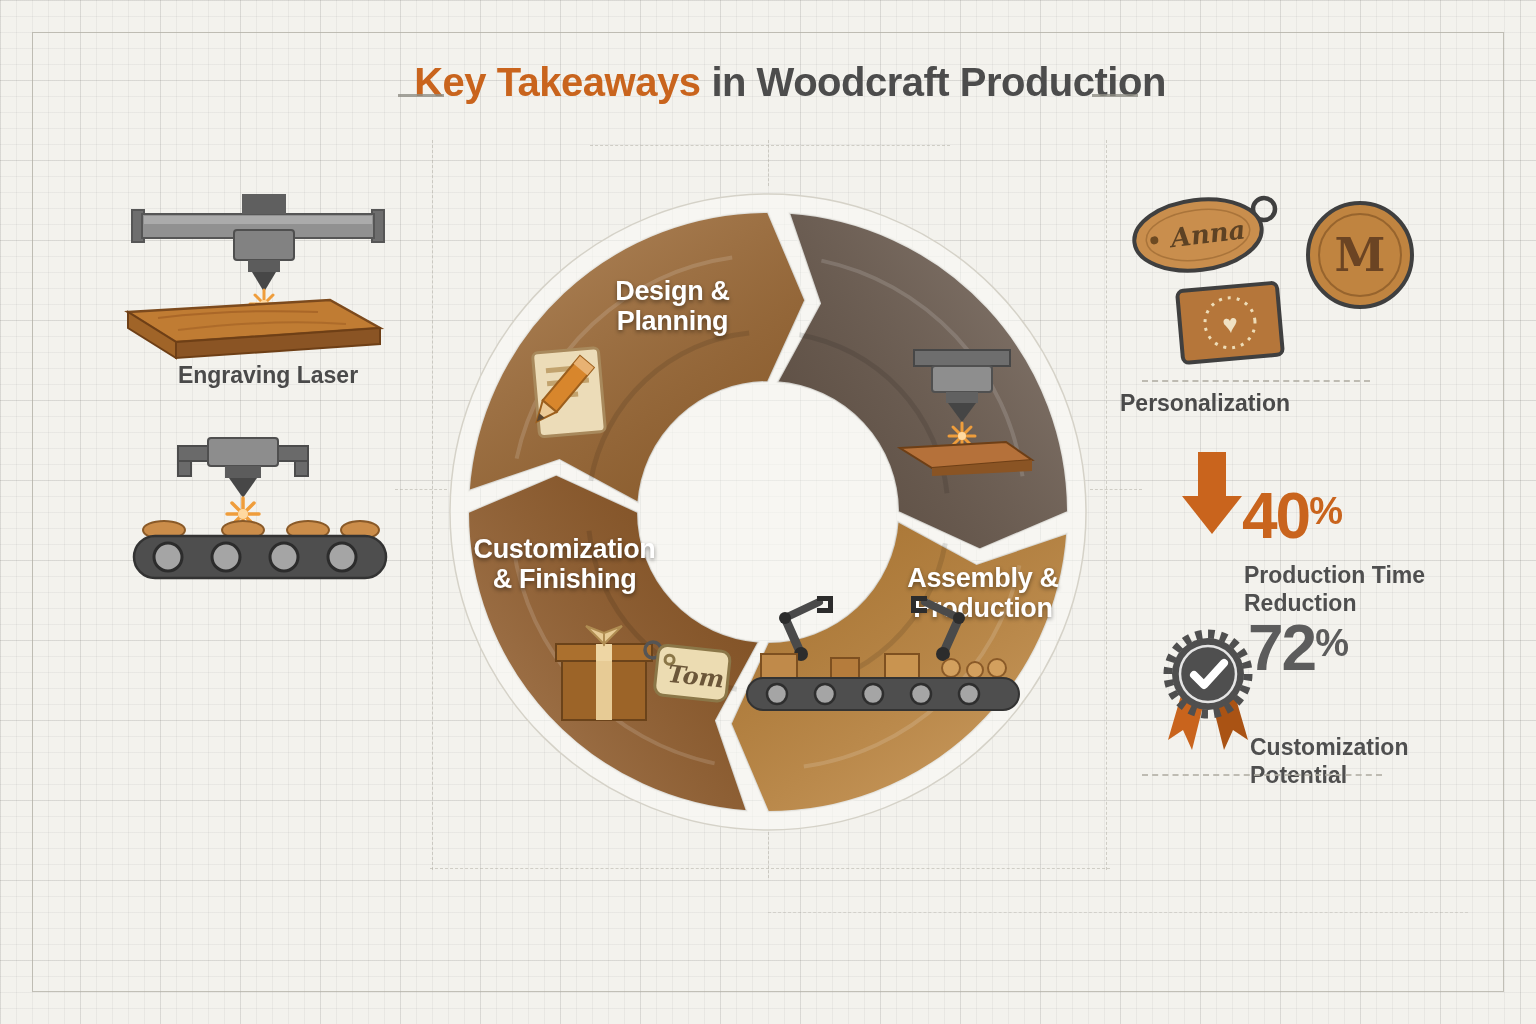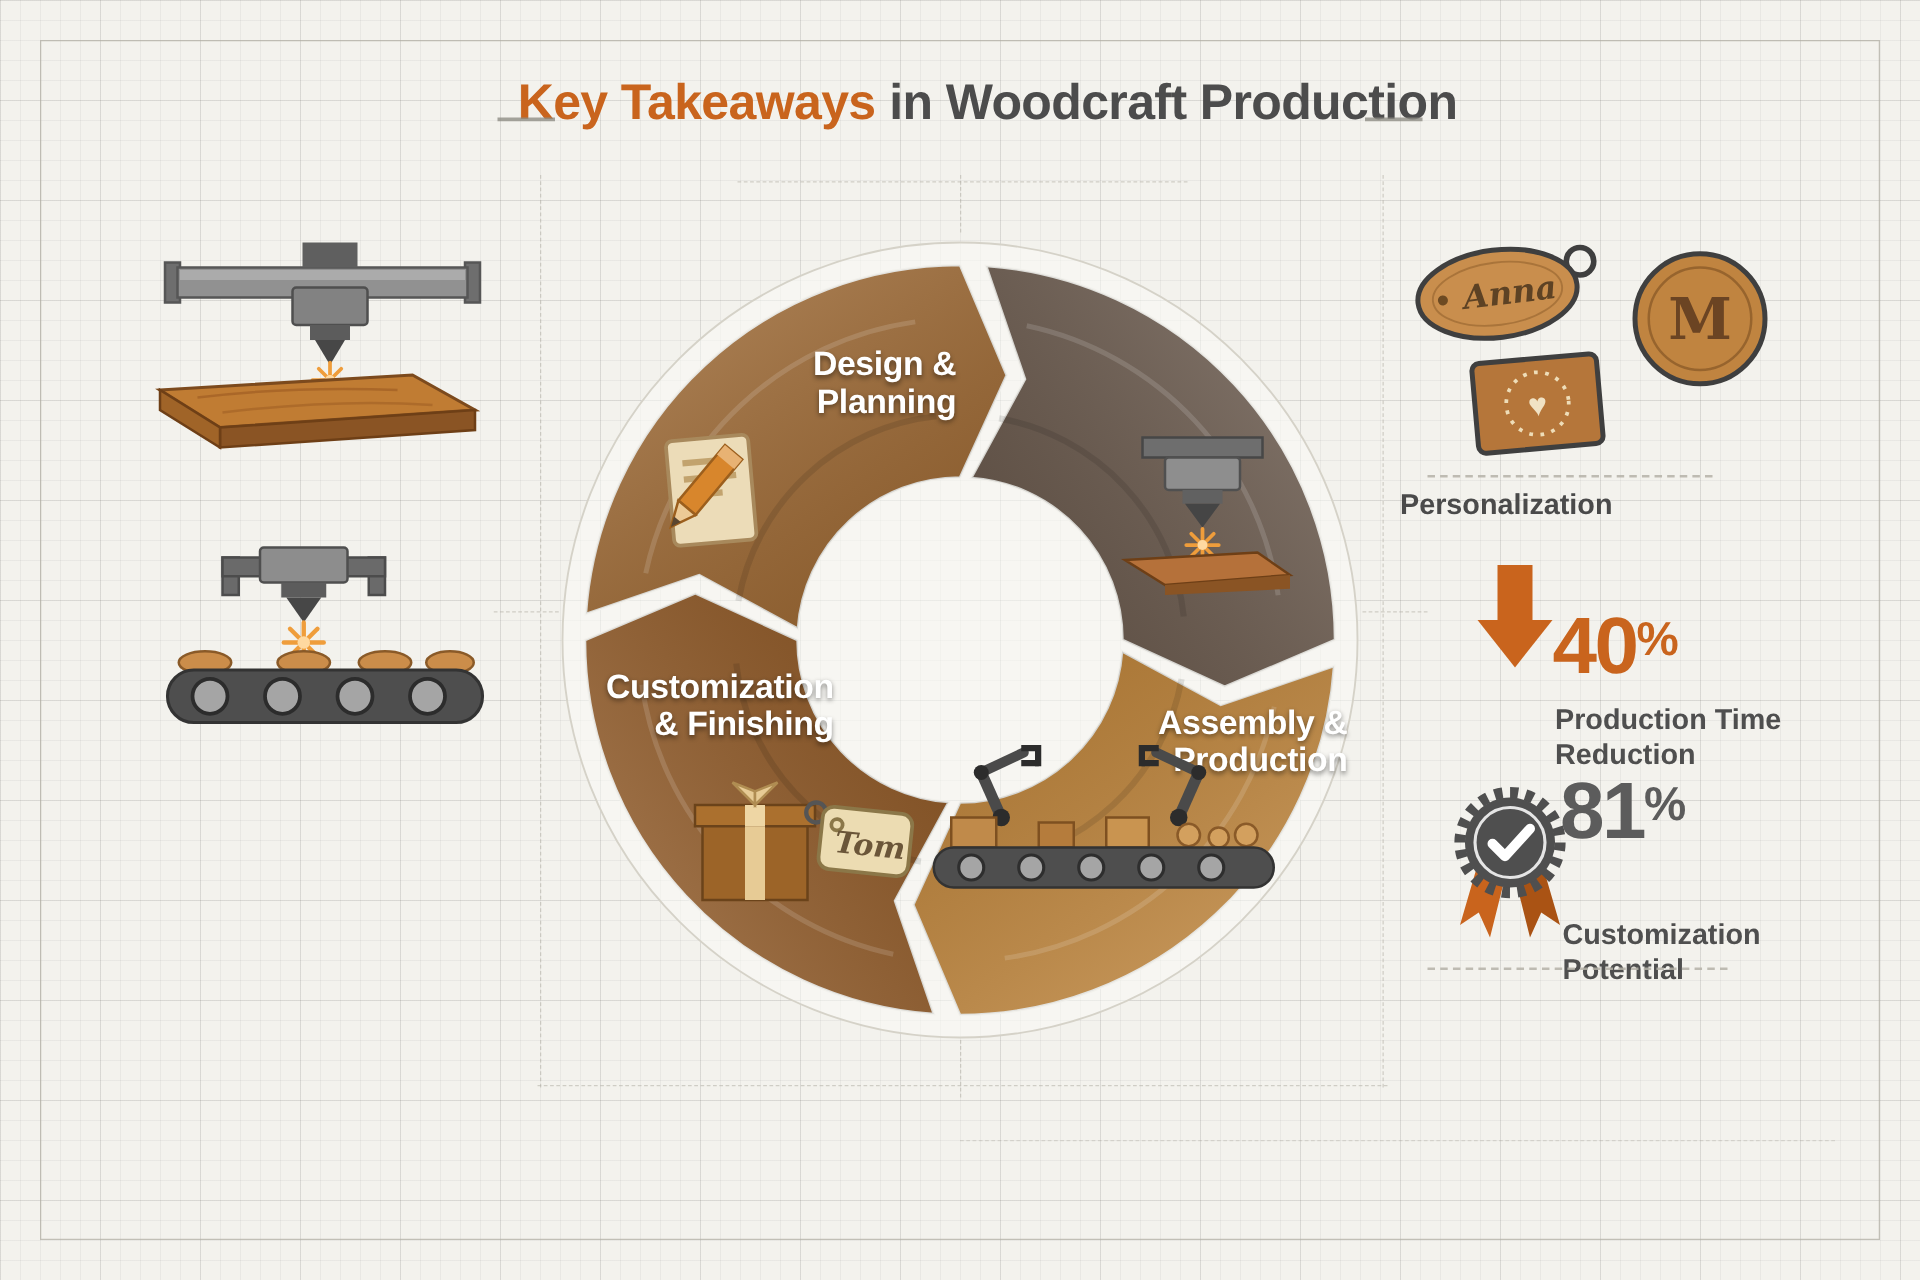--- a/index.html
+++ b/index.html
@@ -25,21 +25,21 @@
   .cline-h { position:absolute; height:0; border-top:1px dashed #b3b0a6; opacity:.55; }
 
   .title-wrap { position:absolute; left:0; top:60px; width:1536px; text-align:center;
     font-size:40px; font-weight:bold; letter-spacing:-.5px;padding-left:44px; }
   .t-hi   { color:#c9641d; }
   .t-rest { color:#4c4c4c; margin-left:11px; }
   .title-dash { position:absolute; width:46px; height:0; border-top:3px solid #8f8d85; opacity:.8; }
 
   .side-label { position:absolute; text-align:center; font-size:23px; font-weight:bold; color:#4a4a4a; }
 
-  .seg-label { position:absolute; text-align:right; color:#ffffff; font-weight:bold;
+  .seg-label { position:absolute; text-align:center; color:#ffffff; font-weight:bold;
     font-size:27px; line-height:1.12; letter-spacing:-.3px;
     text-shadow:0 2px 4px rgba(0,0,0,.45); }
 
   .pers-label { position:absolute; left:1120px; top:390px; width:270px; text-align:left;
     font-size:23px; font-weight:bold; color:#4a4a4a; }
 
   .dash-line { position:absolute; height:0; border-top:2px dashed #b5b2a8; opacity:.85; }
 
   .stat-number { position:absolute; font-size:64px; font-weight:bold; letter-spacing:-2px; line-height:1; }
   .stat-number .unit { font-size:38px; letter-spacing:0; vertical-align:14px; }
@@ -92,20 +92,21 @@
       <circle r="4" fill="#ffd9a0" stroke="none"></circle>
     </g>
     <g>
       <polygon points="10,140 212,128 262,156 58,170" fill="#c07c33" stroke="#7c4a1d" stroke-width="2.5"></polygon>
       <path d="M 40,146 C 90,140 150,138 200,140" stroke="#97561f" stroke-width="2" fill="none" opacity=".55"></path>
       <path d="M 60,158 C 110,152 170,148 228,152" stroke="#97561f" stroke-width="2" fill="none" opacity=".45"></path>
       <polygon points="58,170 262,156 262,172 58,186" fill="#8a5424" stroke="#6e3f16" stroke-width="2"></polygon>
       <polygon points="10,140 58,170 58,186 10,156" fill="#a06428" stroke="#6e3f16" stroke-width="2"></polygon>
     </g>
   </svg>
+  <div class="side-label" style="left:128px; top:362px; width:280px;">Engraving Laser</div>
 
   <svg style="left:112px; top:432px;" width="300" height="185" viewBox="0 0 300 185">
     <g>
       <rect x="66" y="14" width="13" height="30" fill="#6a6a6a" stroke="#4c4c4c" stroke-width="2"></rect>
       <rect x="183" y="14" width="13" height="30" fill="#6a6a6a" stroke="#4c4c4c" stroke-width="2"></rect>
       <rect x="66" y="14" width="130" height="15" fill="#6a6a6a" stroke="#4c4c4c" stroke-width="2"></rect>
       <rect x="96" y="6" width="70" height="28" rx="3" fill="#8d8d8d" stroke="#4f4f4f" stroke-width="2"></rect>
       <rect x="113" y="34" width="36" height="12" fill="#5c5c5c"></rect>
       <polygon points="117,46 145,46 131,66" fill="#474747"></polygon>
     </g>
@@ -299,21 +300,21 @@
 
   <svg style="left:1156px; top:626px;" width="104" height="134" viewBox="0 0 104 134">
     <polygon points="26,66 48,76 36,124 27,104 12,114" fill="#c9641d"></polygon>
     <polygon points="78,66 56,76 68,124 77,104 92,114" fill="#aa5314"></polygon>
     <circle cx="52" cy="48" r="40" fill="none" stroke="#4f4f4f" stroke-width="9" stroke-dasharray="6.5 6.05"></circle>
     <circle cx="52" cy="48" r="36" fill="#4f4f4f"></circle>
     <circle cx="52" cy="48" r="28" fill="none" stroke="#ffffff" stroke-width="2.5" opacity=".85"></circle>
     <polyline points="38,49 48,59 68,37" stroke="#ffffff" stroke-width="8" fill="none" stroke-linecap="round" stroke-linejoin="round"></polyline>
   </svg>
   <div class="stat-number" style="left:1248px; top:616px; color:#5c5c5c;">
-    <span>81</span><span class="unit">%</span>
+    <span>72</span><span class="unit">%</span>
   </div>
   <div class="stat-text" style="left:1250px; top:700px; width:240px;">
     <div>Customization</div>
     <div>Potential</div>
   </div>
   <div class="dash-line" style="left:1142px; top:774px; width:240px;"></div>
 
 </div>
 
 </body></html>

